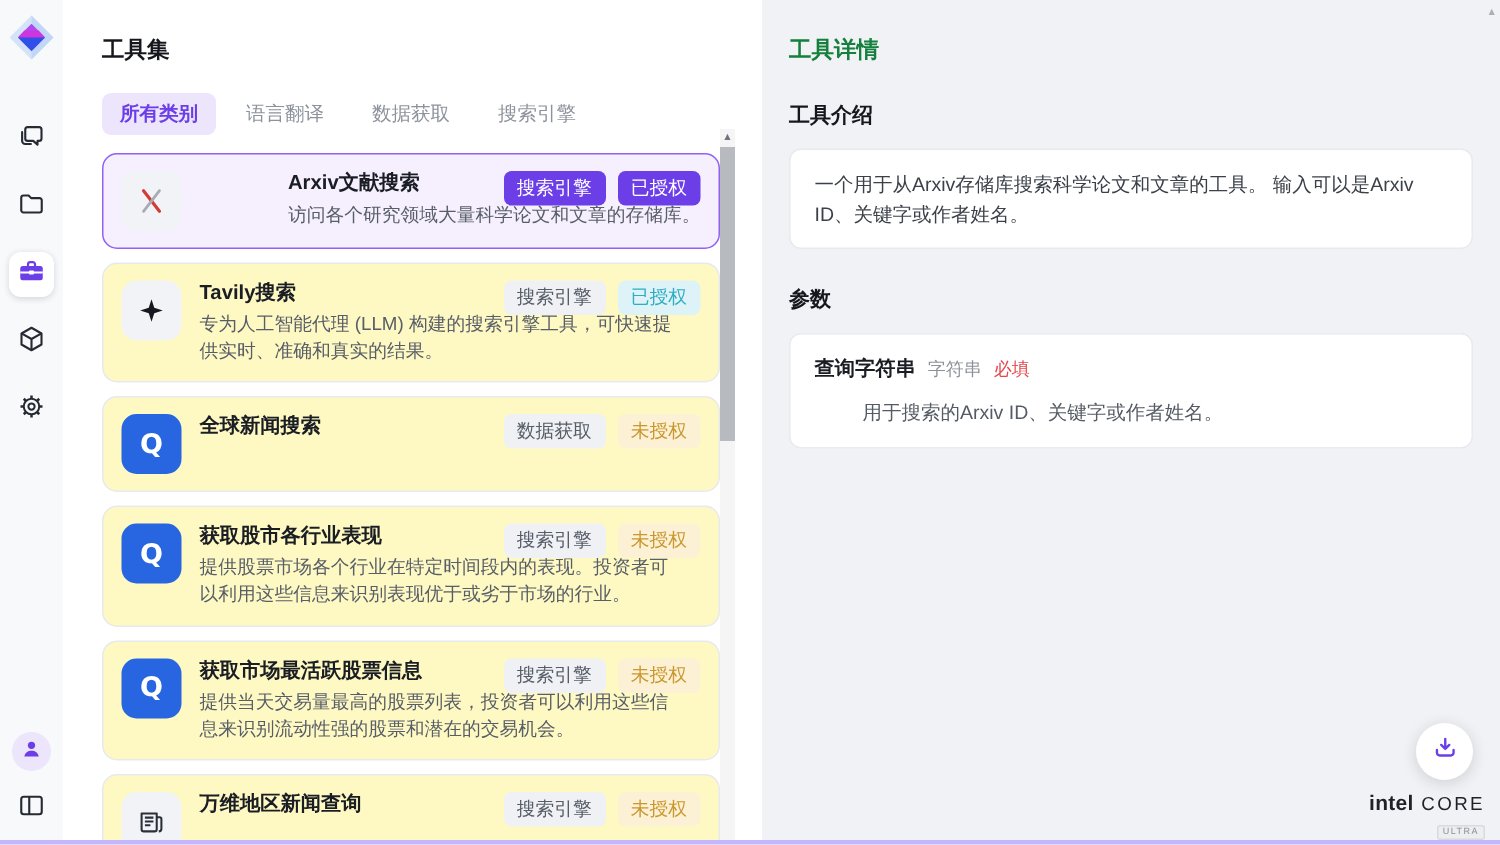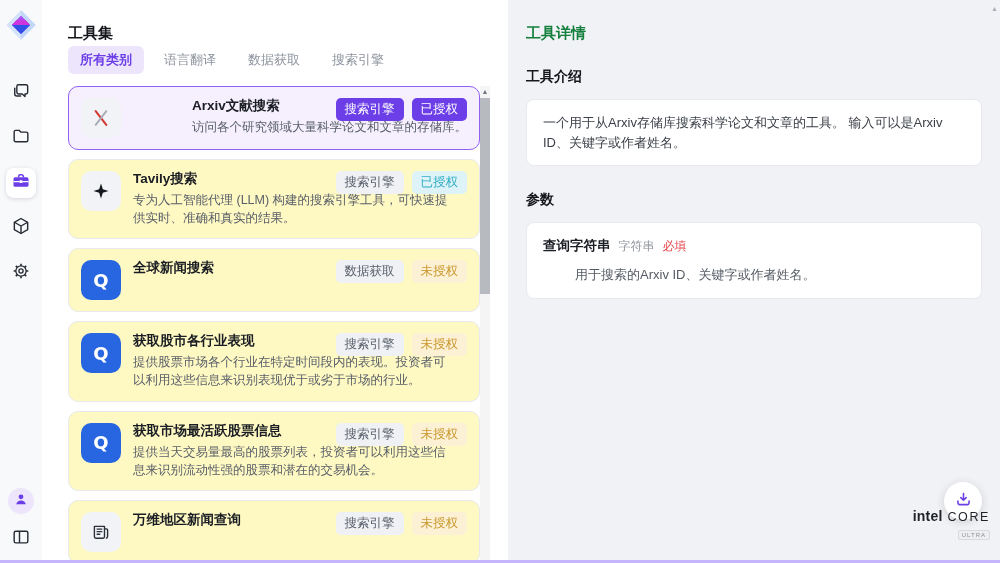--- a/index.html
+++ b/index.html
@@ -28,21 +28,21 @@
     width:26px; height:26px; border-radius:50%; background:var(--accent-soft);
     display:flex; align-items:center; justify-content:center; cursor:pointer;
   }
 
   
   .main-panel {
     width:466px; min-width:466px; background:#fff;
     padding:16px 0 0 26px; position:relative; overflow:hidden;
   }
   .main-title { font-size:15px; font-weight:700; margin:8px 0 0; color:#15171c; }
-  .tabs { display:flex; gap:8px; margin-top:3px; align-items:center; }
+  .tabs { display:flex; gap:8px; margin-top:19px; align-items:center; }
   .tab { font-size:13px; color:#8d939d; padding:5px 12px; border-radius:6px; cursor:pointer; white-space:nowrap; }
   .tab.active { background:var(--accent-soft); color:var(--accent); font-weight:600; }
 
   .tool-list { margin-top:12px; width:412px; display:flex; flex-direction:column; gap:9px; }
   .tool-card {
     position:relative; display:flex; gap:12px; padding:10px 12px 11px;
     background:#fef9c3; border:1px solid #e7e9ee; border-radius:10px; cursor:pointer;
   }
   .tool-card.selected { background:var(--selected-bg); border:1.5px solid var(--selected-border);justify-content:space-between; }
   .tool-icon {
@@ -78,21 +78,21 @@
   .param-name { font-size:13.5px; font-weight:700; color:#1a1d23; }
   .param-type { font-size:12px; color:#8b9099; }
   .param-required { font-size:12px; color:var(--red); }
   .param-desc { margin-top:9px; font-size:13px; color:#555b64;margin-left:32px; }
 
   .fab {
     position:absolute; right:18px; bottom:40px; width:38px; height:38px; border-radius:50%;
     background:#fff; box-shadow:0 2px 10px rgba(30,30,50,.16);
     display:flex; align-items:center; justify-content:center; cursor:pointer;
   }
-  .intel-logo { position:absolute; right:10px; bottom:20px; text-align:right; color:#1e2126; line-height:1; }
+  .intel-logo { position:absolute; right:10px; bottom:0; text-align:right; color:#1e2126; line-height:1; }
   .intel-word { font-size:14px; font-weight:600; letter-spacing:.2px; }
   .core-word { margin-left:5px; font-size:12.5px; font-weight:400; letter-spacing:1.6px; text-transform:uppercase; }
   .ultra-badge {
     display:inline-block; margin-top:2px; font-size:6px; letter-spacing:1px; color:#8d9197;
     background:#eceef0; border:1px solid #d8dadd; border-radius:2px; padding:1px 3px; text-transform:uppercase;
   }
   .page-scroll-arrow { position:absolute; top:5px; right:2px; font-size:7px; color:#abafb6; cursor:pointer; }
 </style>
 </head>
 <body>

